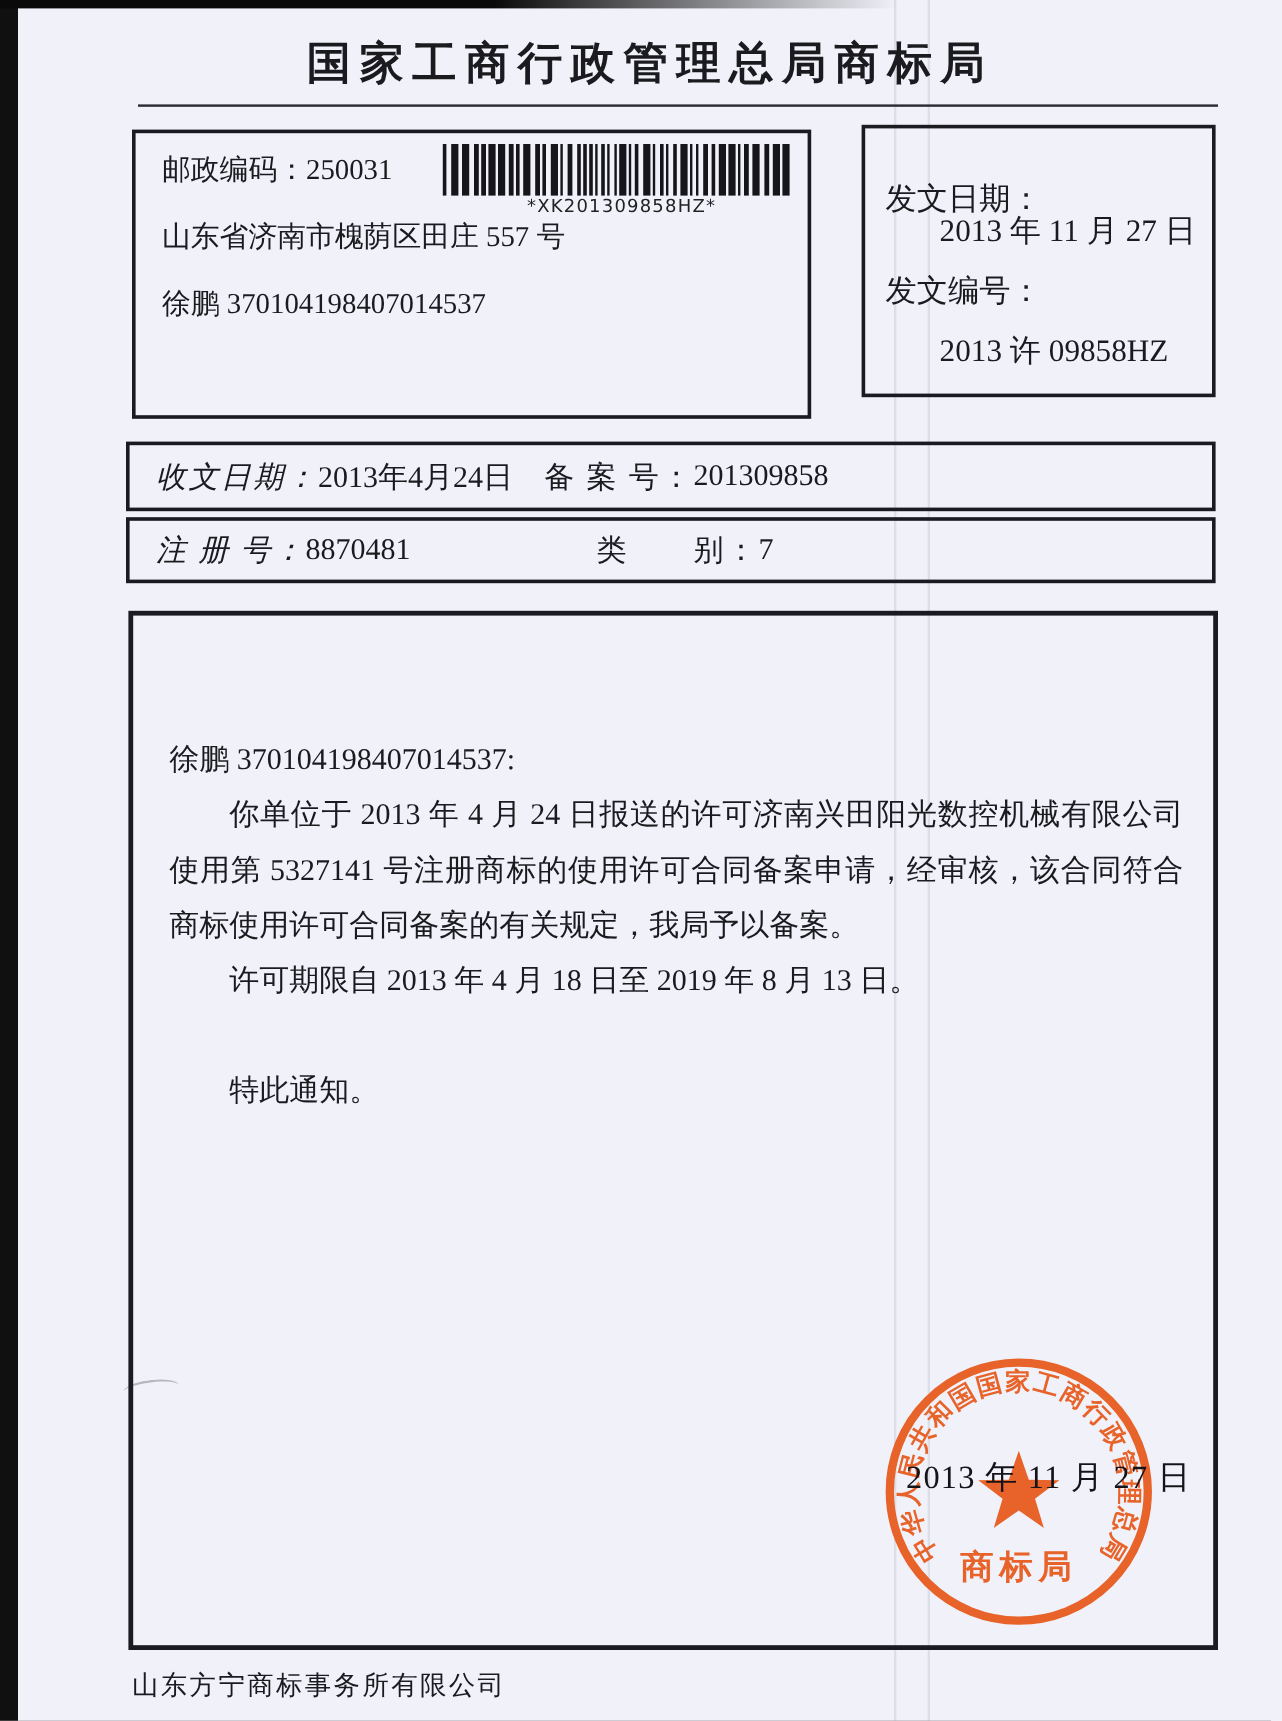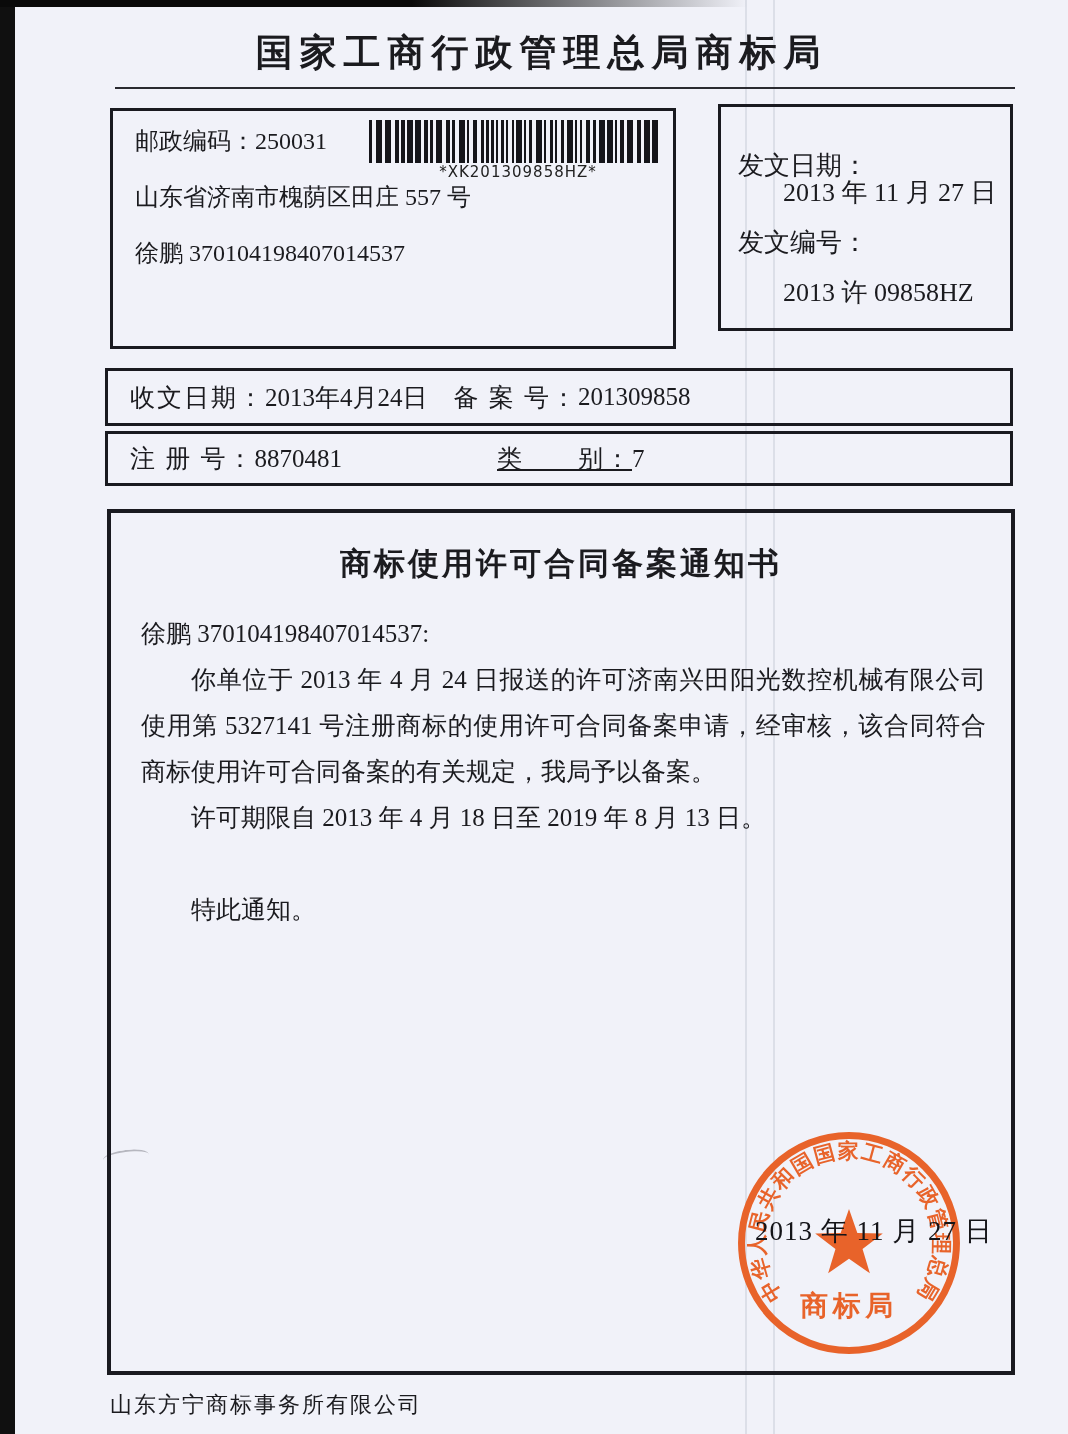--- a/index.html
+++ b/index.html
@@ -37,21 +37,21 @@
   .barcode-label{font-family:"DejaVu Sans","Liberation Sans",sans-serif;font-size:15px;letter-spacing:1px;color:#222;margin-top:0px;}
 
   .dispatch-box{left:703px;top:104px;width:295px;height:227px;}
   .disp-label{position:absolute;left:17px;font-size:26px;white-space:nowrap;}
   .disp-value{position:absolute;left:62px;font-size:26px;white-space:nowrap;}
 
   .meta-row{left:90px;width:908px;height:58px;display:flex;align-items:center;font-size:25px;white-space:nowrap;}
   .meta-row-1{top:368px;}
   .meta-row-2{top:431px;height:55px;}
   .meta-row .lbl{letter-spacing:2px;}
-  .meta-row .pad-l{margin-left:22px;}
+  .meta-row .pad-l{margin-left:22px;font-style:italic;}
 
   .main-box{left:92px;top:509px;width:908px;height:866px;border-width:4px;}
   .notice-title{
     position:absolute;left:0;top:30px;width:100%;text-align:center;
     font-size:31px;font-weight:bold;letter-spacing:3px;
   }
   .body-text{
     position:absolute;left:30px;top:98px;width:845px;
     font-size:25px;line-height:46px;text-align:justify;
   }
@@ -142,26 +142,25 @@
 
   <div class="box meta-row meta-row-1">
     <span class="lbl pad-l">收文日期：</span>
     <span>2013年4月24日</span>
     <span class="lbl" style="margin-left:26px;">备 案 号：</span>
     <span>201309858</span>
   </div>
   <div class="box meta-row meta-row-2">
     <span class="lbl pad-l">注 册 号：</span>
     <span>8870481</span>
-    <span class="lbl" style="margin-left:155px;text-decoration:underline;">类　　别：</span>
+    <span class="lbl" style="margin-left:155px;">类　　别：</span>
     <span>7</span>
   </div>
 
   <div class="box main-box">
-    <div class="notice-title">商标使用许可合同备案通知书</div>
     <div class="body-text">
       <p>徐鹏 370104198407014537:</p>
       <p class="indent">你单位于 2013 年 4 月 24 日报送的许可济南兴田阳光数控机械有限公司使用第 5327141 号注册商标的使用许可合同备案申请，经审核，该合同符合商标使用许可合同备案的有关规定，我局予以备案。</p>
       <p class="indent">许可期限自 2013 年 4 月 18 日至 2019 年 8 月 13 日。</p>
       <p class="indent closing">特此通知。</p>
     </div>
 
     <svg class="seal" viewBox="0 0 300 300">
       <circle cx="150" cy="150" r="139" fill="none" stroke="#e8632a" stroke-width="9"></circle>
       <defs>

